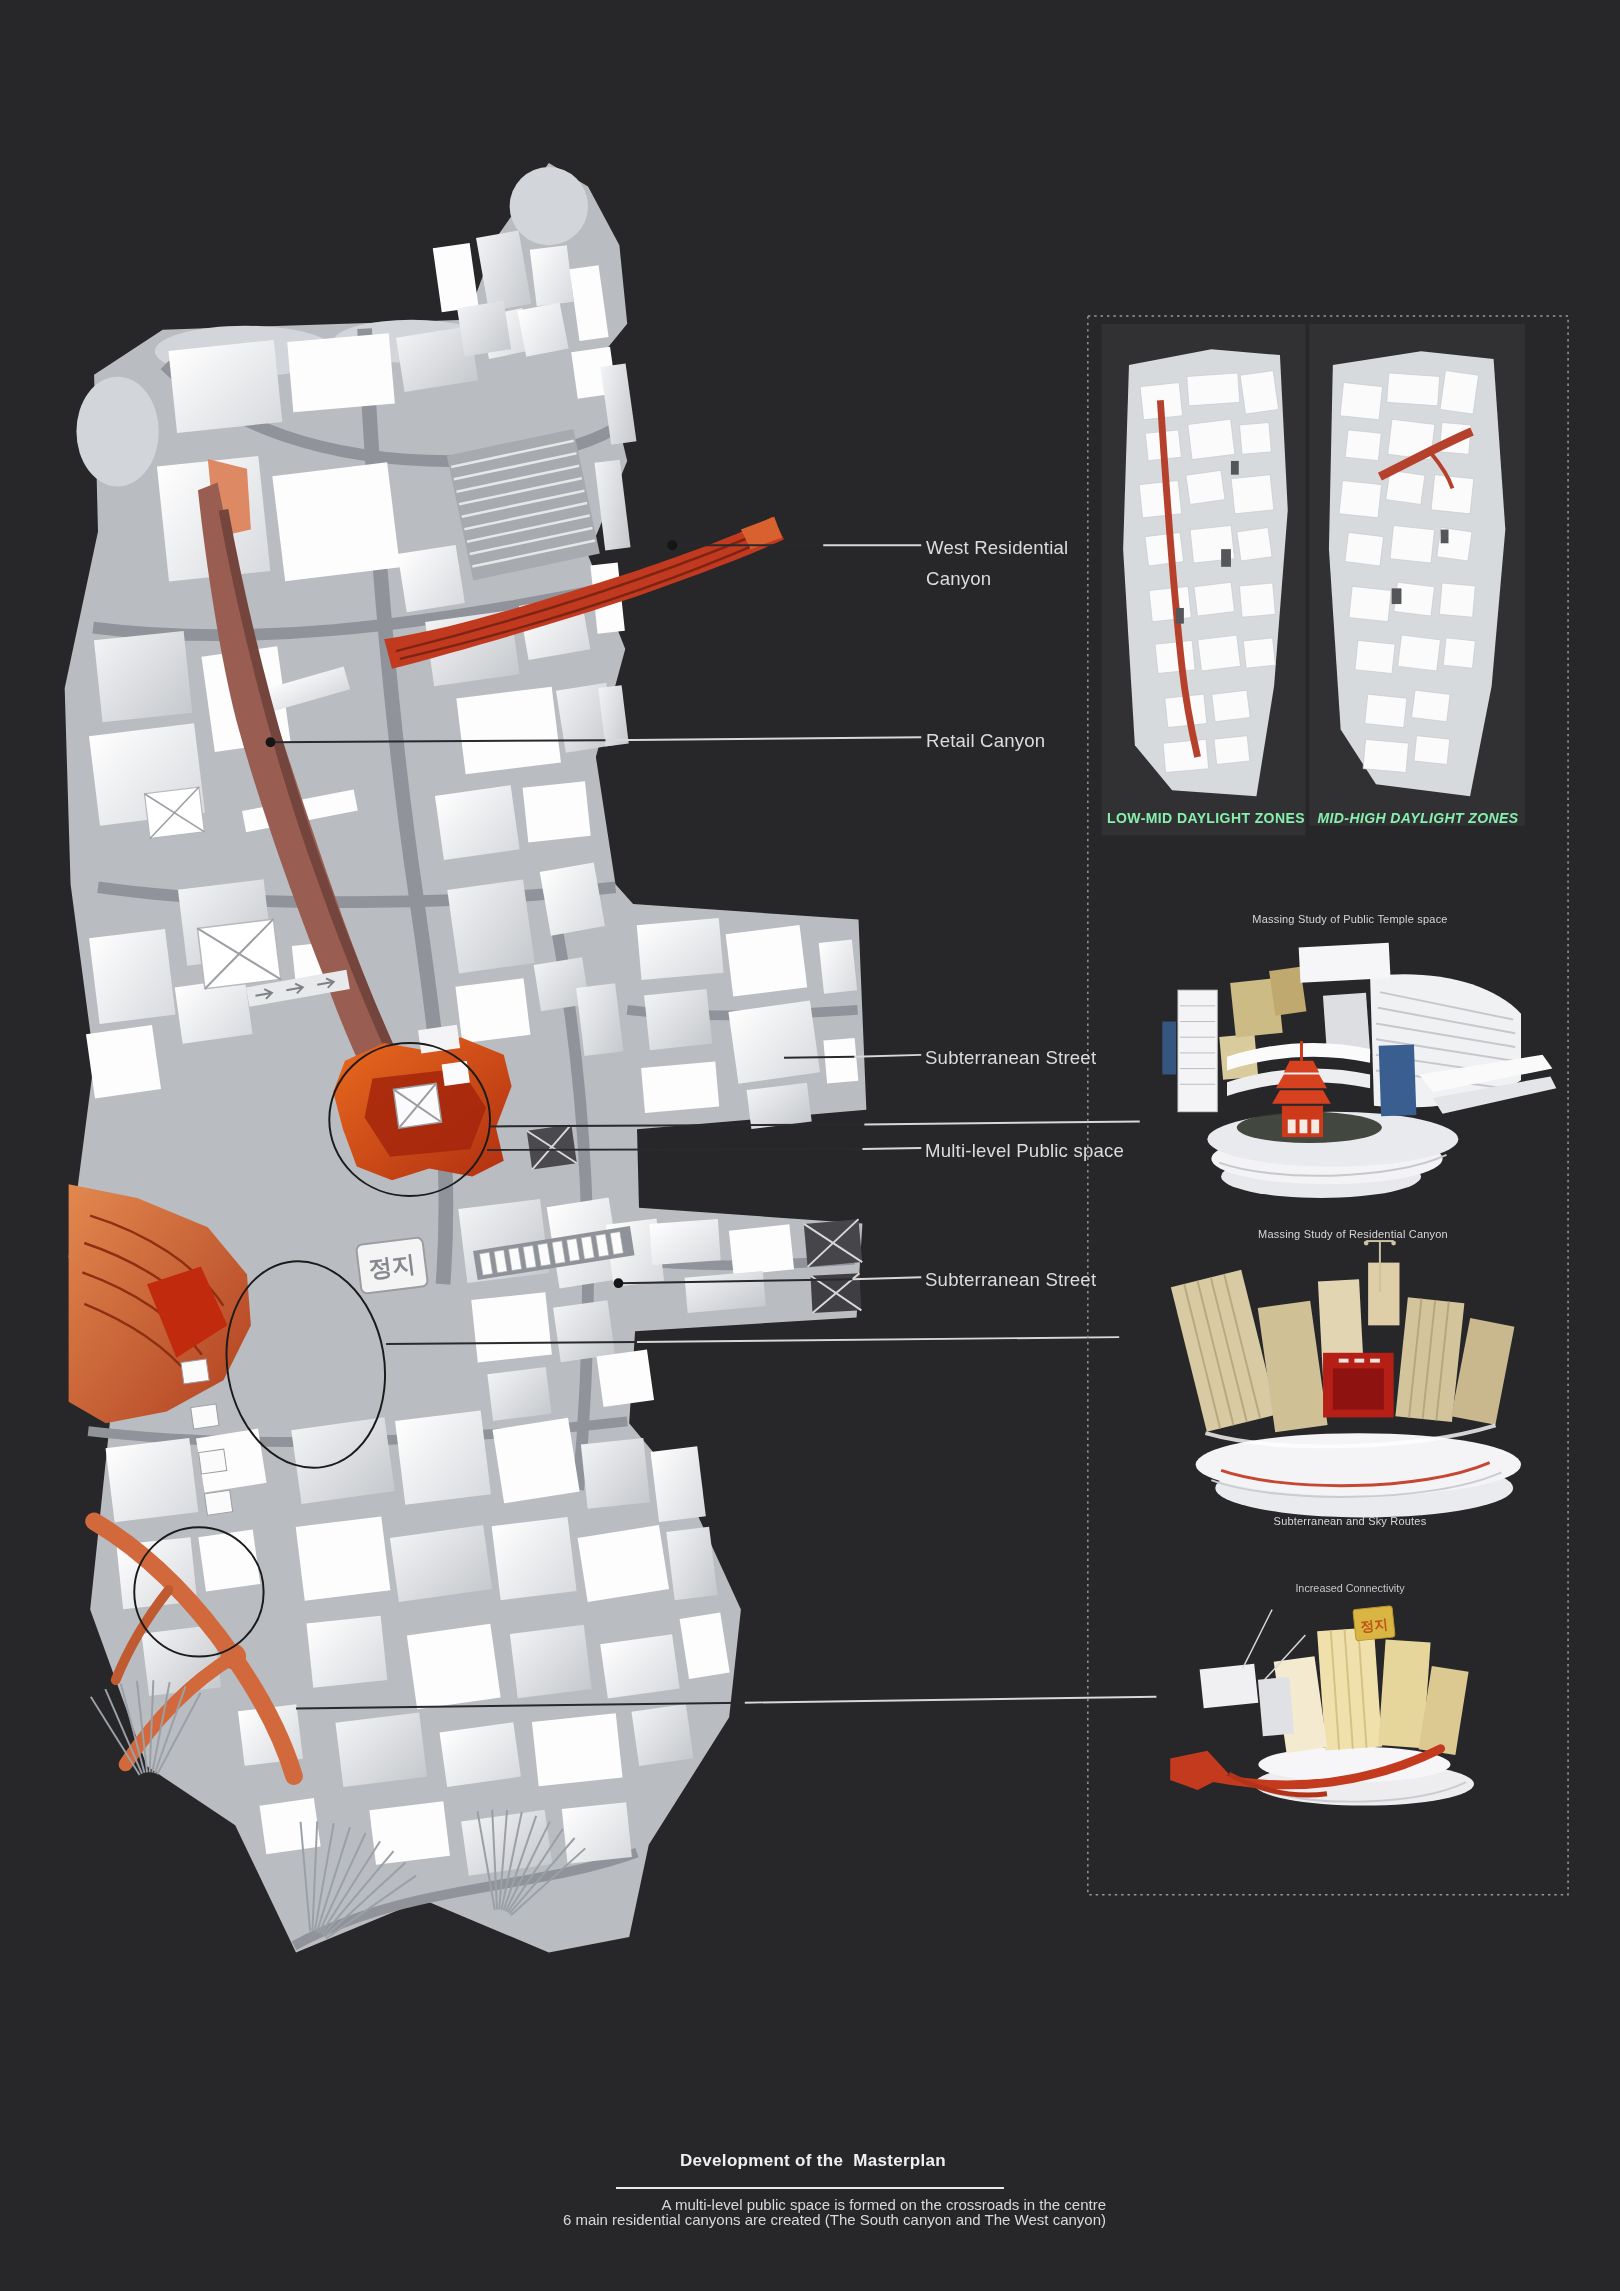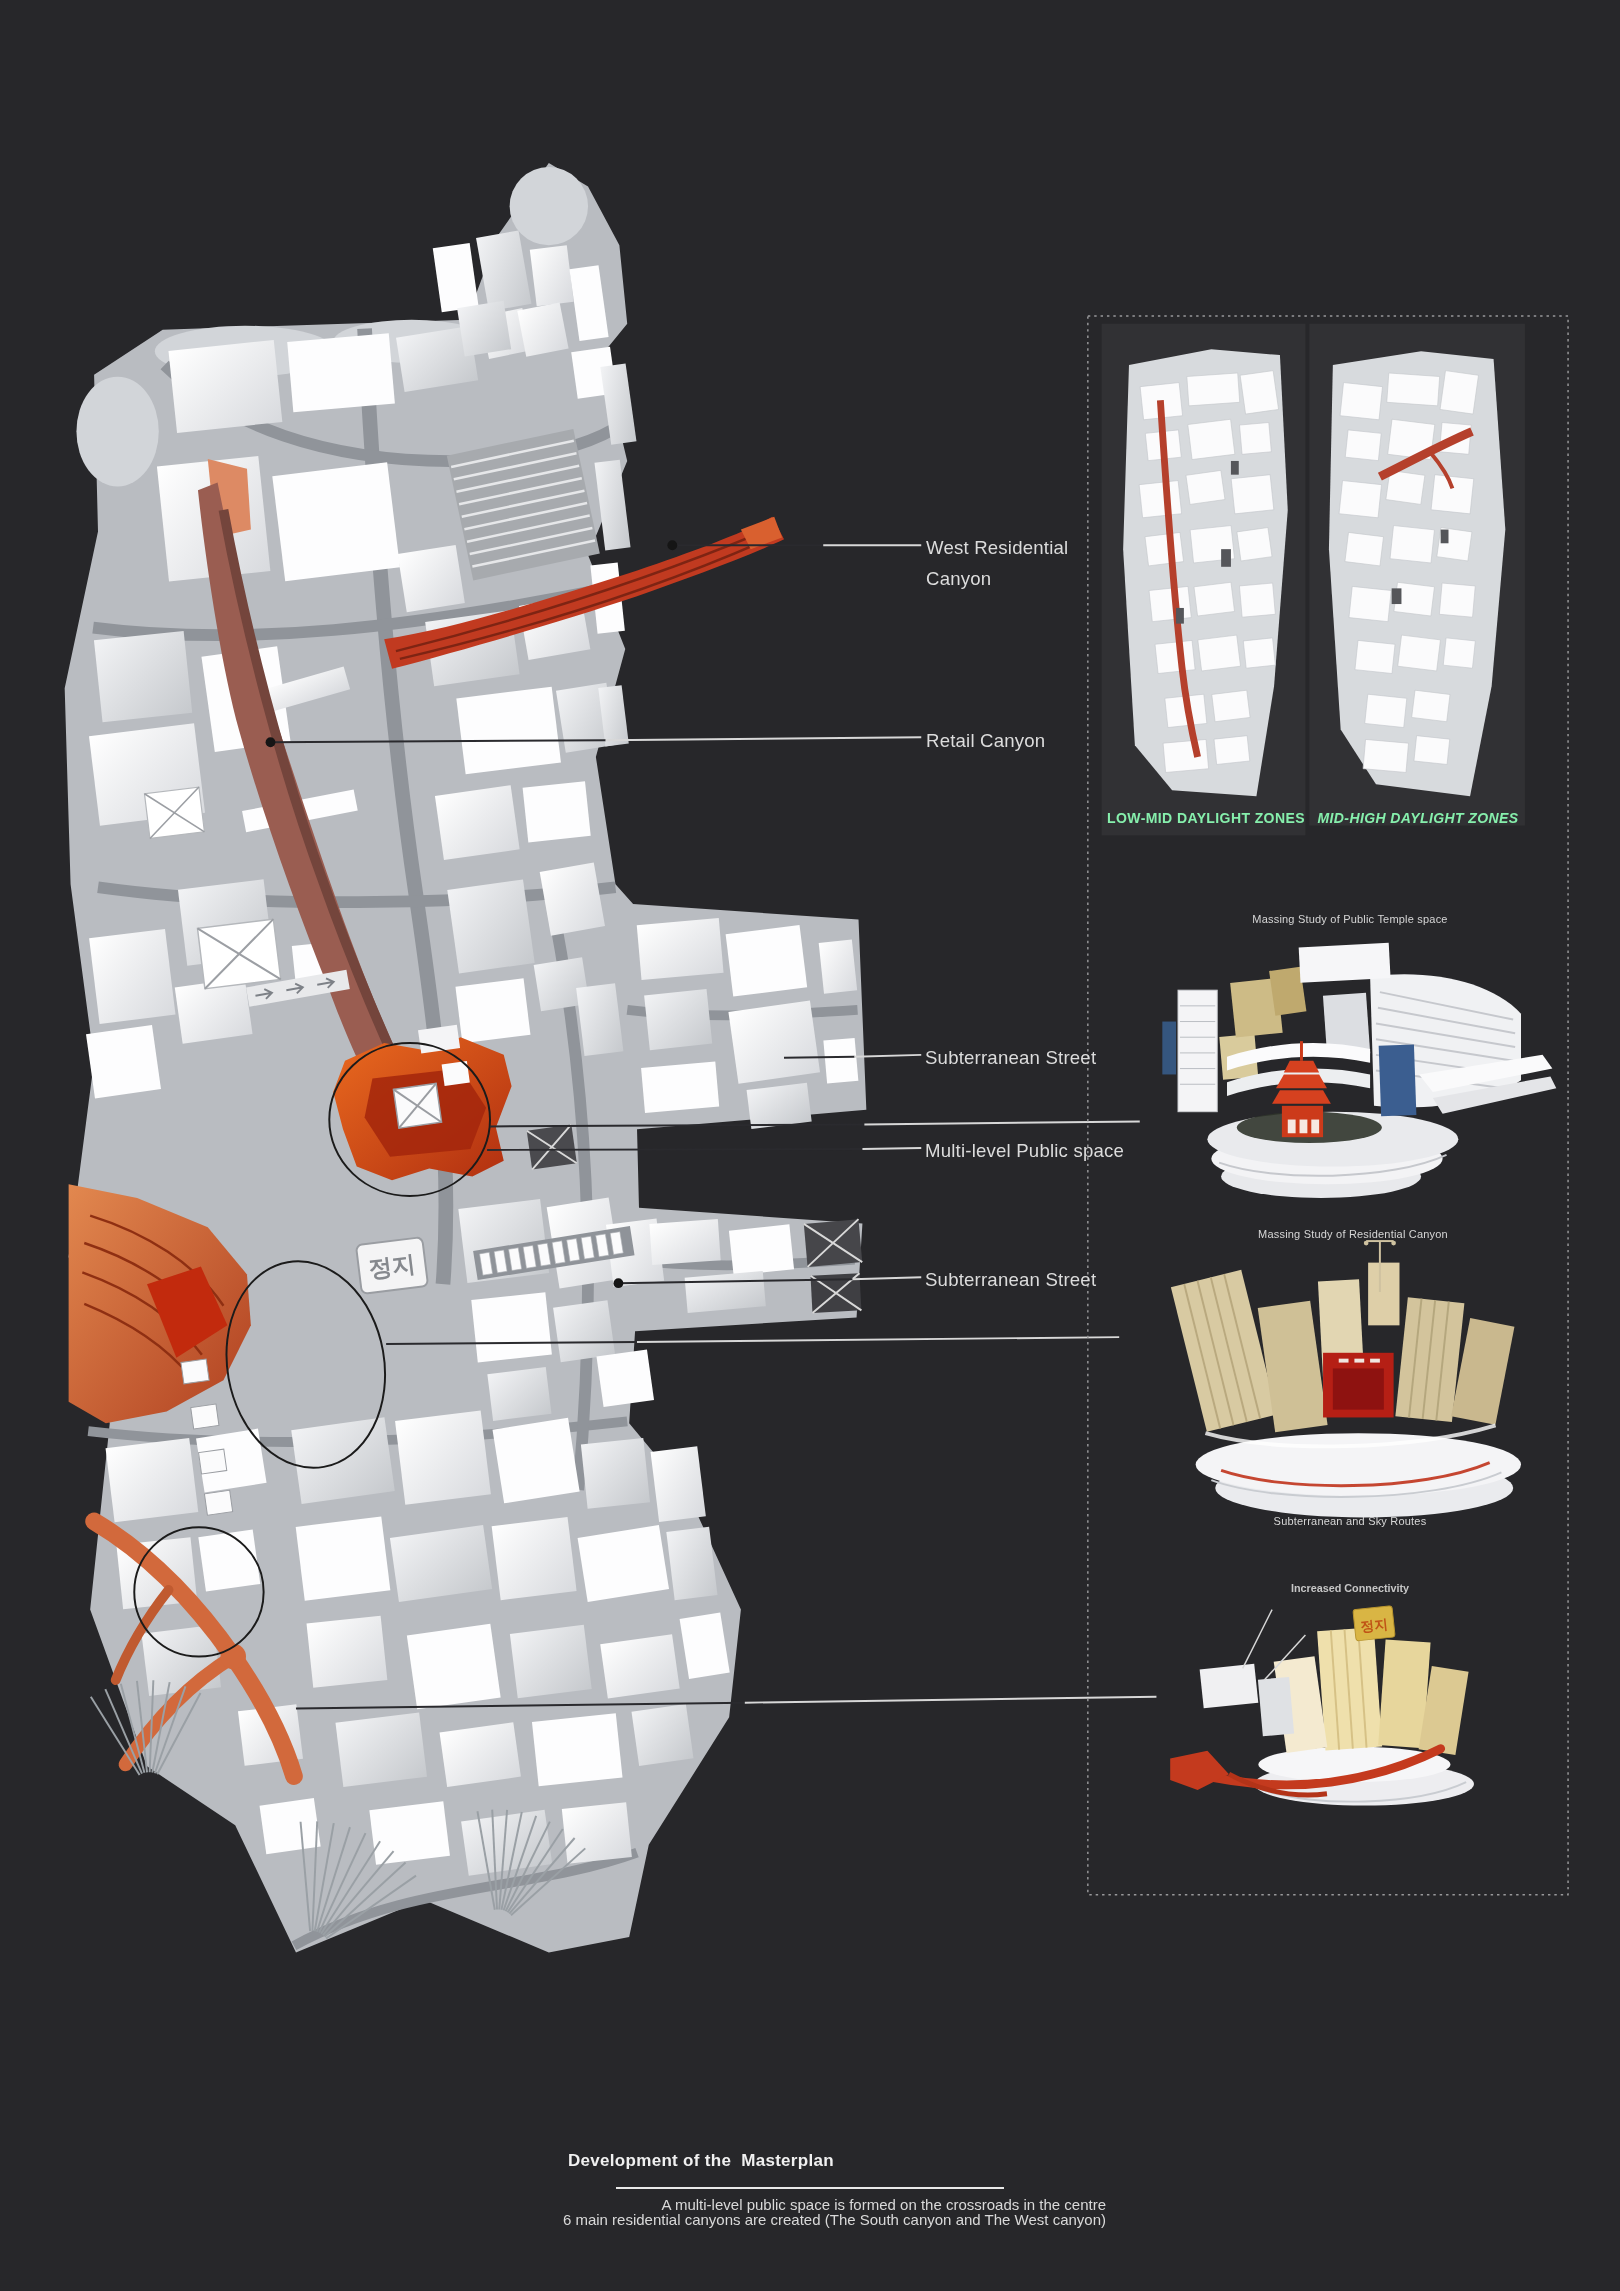--- a/index.html
+++ b/index.html
@@ -4,23 +4,23 @@
 <style>
   html,body{margin:0;padding:0;background:#1c1c1e;}
   .canvas{position:relative;width:1620px;height:2292px;background:#27272a;overflow:hidden;
           font-family:"Liberation Sans", sans-serif;}
   svg{position:absolute;left:0;top:0;}
   .label{position:absolute;color:#dcdcdc;font-size:18.6px;line-height:31px;letter-spacing:0.2px;}
   .nowrap{white-space:nowrap;}
   .dl-caption{position:absolute;color:#86efac;font-size:14px;font-weight:bold;
               letter-spacing:0.4px;text-align:center;}
   .study-title{position:absolute;color:#d6d6d6;font-size:11px;text-align:center;letter-spacing:0.2px;}
-  .study-subtitle{position:absolute;color:#c6c6c6;font-size:10.8px;text-align:center;font-weight:bold;}
+  .study-subtitle{position:absolute;color:#c6c6c6;font-size:10.8px;text-align:center;}
   .footer-title{position:absolute;color:#f0f0f0;font-size:17px;font-weight:bold;
-                white-space:pre;letter-spacing:0.3px;}
+                text-align:center;white-space:pre;letter-spacing:0.3px;}
   .footer-rule{position:absolute;background:#e9e9e9;height:2px;}
   .footer-line{position:absolute;color:#d9d9d9;font-size:15px;line-height:14px;text-align:right;}
 </style>
 </head>
 <body>
 
 <div class="canvas">
 
 <svg width="1620" height="2292" viewBox="0 0 1653 2338">
   <defs>

